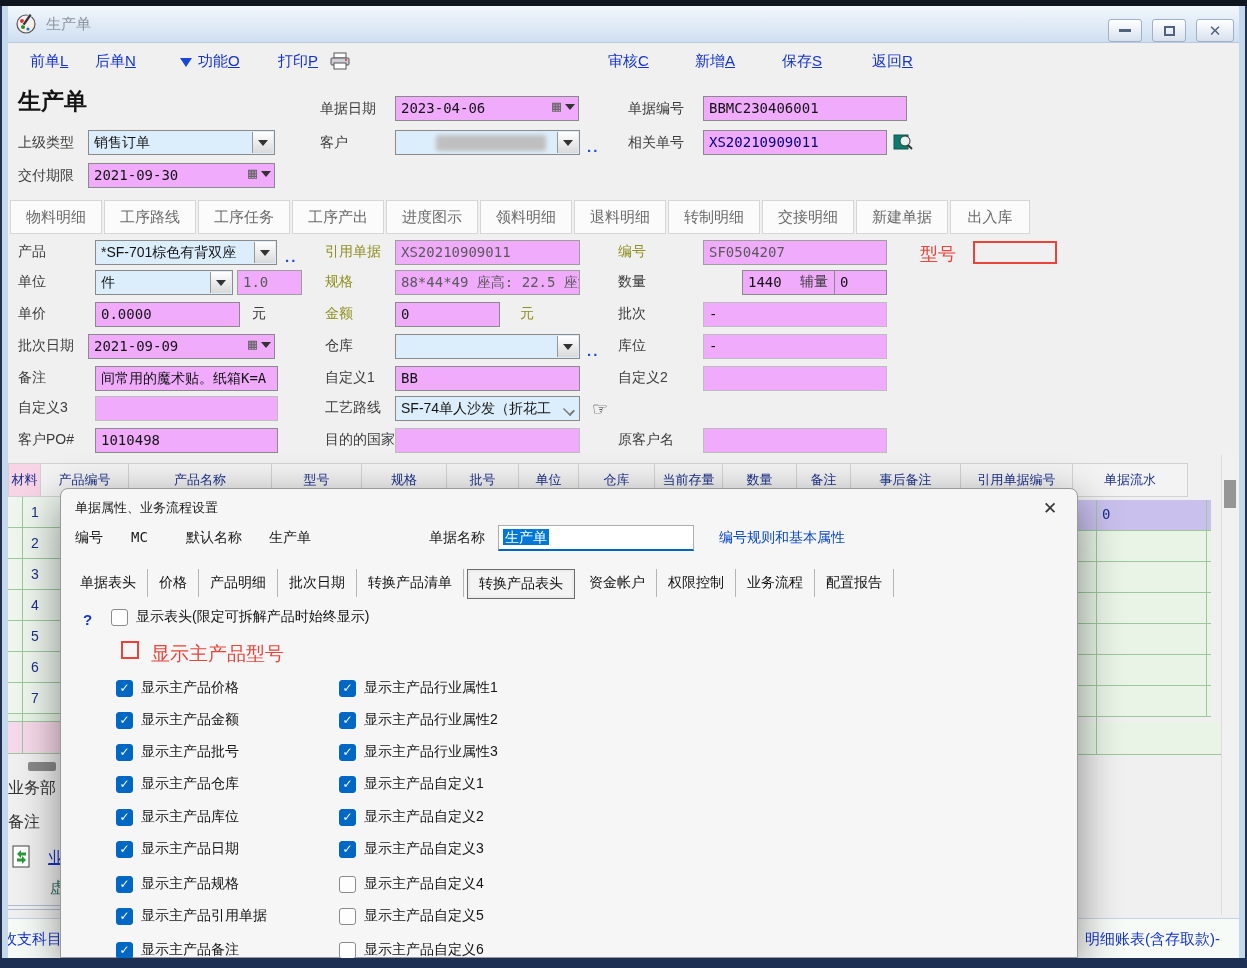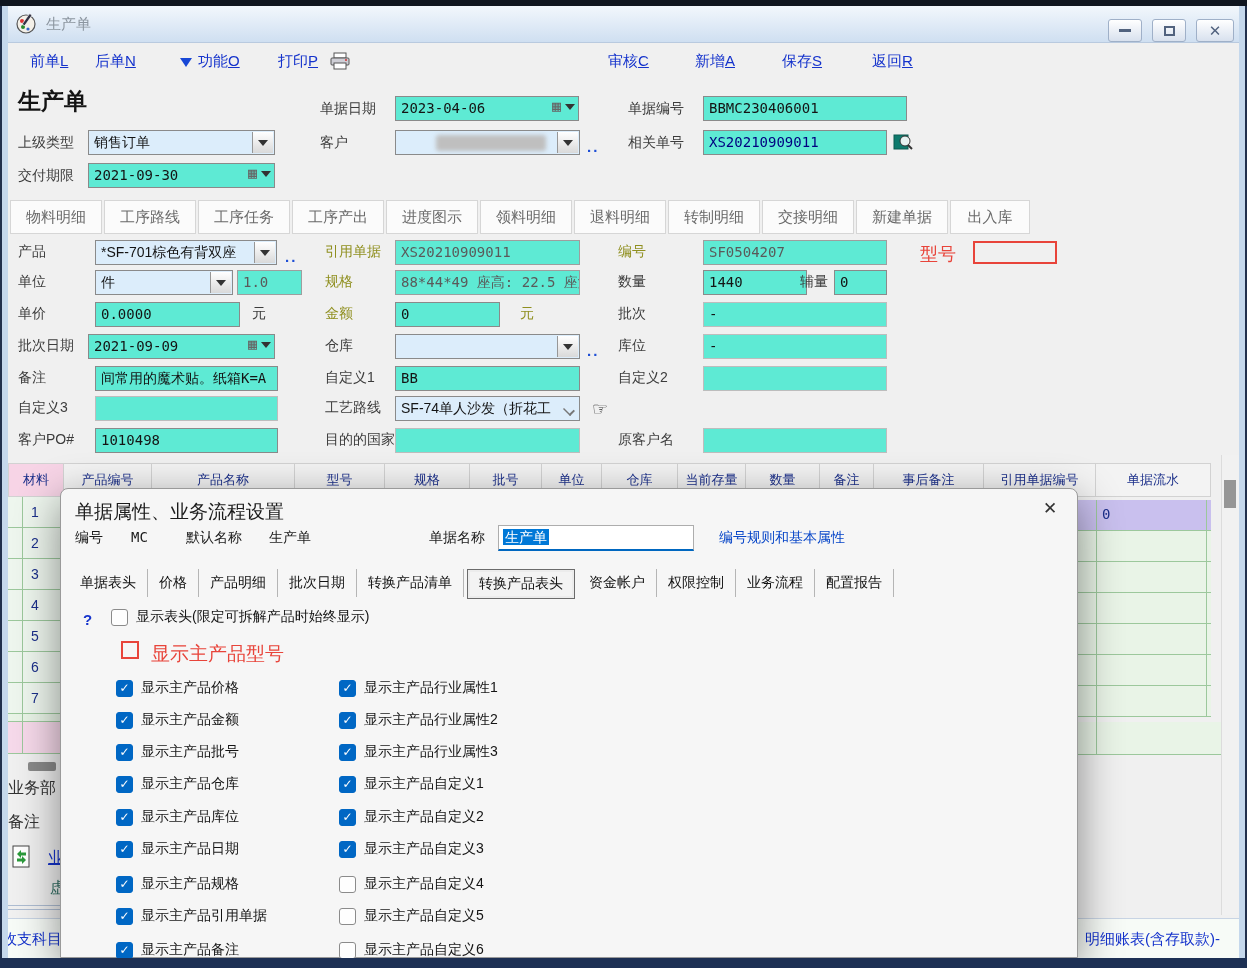--- a/index.html
+++ b/index.html
@@ -18,21 +18,21 @@
   .glyph-close{color:#51627e;font-weight:bold;font-size:15px;line-height:1;}
   
   .toolbar-link{position:absolute;top:52px;font-size:15px;color:#1533cc;cursor:pointer;white-space:nowrap;}
   .hk{text-decoration:underline;}
   .blue-tri{position:absolute;top:58px;width:0;height:0;border-left:6px solid transparent;border-right:6px solid transparent;border-top:9px solid #1847d6;}
   
   .lbl{position:absolute;font-size:14px;color:#3c3c3c;white-space:nowrap;}
   .lbl.olive{color:#8f8f1f;}
   .lbl.red{color:#e8443a;}
   .heading{position:absolute;left:18px;top:86px;font-size:23px;font-weight:bold;color:#141414;}
-  .tbox{position:absolute;height:25px;background:#5eead4;border:1px solid #8a8a8a;box-sizing:border-box;font-size:14px;padding:3px 5px;white-space:nowrap;overflow:hidden;font-family:"DejaVu Sans Mono","DejaVu Sans",monospace;color:#141414;}
+  .tbox{position:absolute;height:25px;background:#f0abfc;border:1px solid #8a8a8a;box-sizing:border-box;font-size:14px;padding:3px 5px;white-space:nowrap;overflow:hidden;font-family:"DejaVu Sans Mono","DejaVu Sans",monospace;color:#141414;}
   .tbox.gray{color:#5a5a5a;border-color:#9e9e9e;}
   .tbox.navy{color:#000080;}
   .combo{position:absolute;height:25px;background:#dcedfb;border:1px solid #8a8a8a;box-sizing:border-box;font-size:14px;padding:3px 24px 3px 5px;overflow:hidden;white-space:nowrap;color:#141414;}
   .cbtn{position:absolute;top:1px;right:1px;width:20px;bottom:1px;background:linear-gradient(#ffffff,#d9d9d9);border-left:1px solid #979797;display:flex;align-items:center;justify-content:center;cursor:pointer;}
   .tri{width:0;height:0;border-left:5px solid transparent;border-right:5px solid transparent;border-top:6px solid #333;}
   .chevron{position:absolute;right:5px;top:8px;width:8px;height:8px;border-right:2px solid #777;border-bottom:2px solid #777;transform:rotate(45deg) scaleY(.7);}
   .dateicons{position:absolute;right:3px;top:2px;display:flex;align-items:center;gap:4px;cursor:pointer;}
   .calglyph{font-size:15px;color:#666;line-height:1;}
   .dots{position:absolute;color:#1e4fd6;font-weight:bold;letter-spacing:2px;font-size:15px;cursor:pointer;}
   .redbox{position:absolute;border:2px solid #e8443a;background:transparent;box-sizing:border-box;}
@@ -51,21 +51,21 @@
   .gval{position:absolute;color:#1b2f8a;font-size:14px;font-family:"DejaVu Sans Mono",monospace;}
   .handle{position:absolute;left:28px;top:762px;width:28px;height:9px;background:#8a8a8a;border-radius:2px;cursor:pointer;}
   .leftlbl{position:absolute;left:8px;font-size:16px;color:#333;white-space:nowrap;}
   .scrolltrack{position:absolute;left:1221px;top:455px;width:17px;height:460px;background:#f1f1f1;border-left:1px solid #dcdcdc;z-index:1;}
   .scrollthumb{position:absolute;left:2px;top:25px;width:12px;height:28px;background:#969696;cursor:pointer;}
   
   .bottombar{position:absolute;left:0;top:918px;width:1247px;height:40px;background:#f7fbf7;border-top:1px solid #c8d4e4;z-index:1;}
   .bblink{position:absolute;top:11px;font-size:15px;color:#1533cc;white-space:nowrap;cursor:pointer;}
   
   .dialog{position:absolute;left:60px;top:488px;width:1018px;height:470px;background:#f6f6f6;border:1px solid #9a9a9a;border-radius:8px 8px 0 0;box-shadow:0 12px 44px rgba(0,0,0,.45);z-index:10;box-sizing:border-box;}
-  .dlg-title{position:absolute;left:14px;top:10px;font-size:19px;color:#1a1a1a;}
+  .dlg-title{position:absolute;left:14px;top:10px;font-size:13px;color:#1a1a1a;}
   .dlg-close{position:absolute;right:14px;top:6px;width:26px;height:26px;display:flex;align-items:center;justify-content:center;font-size:17px;color:#333;cursor:pointer;}
   .dlg-lbl{position:absolute;font-size:14px;color:#1a1a1a;white-space:nowrap;}
   .dlg-input{position:absolute;left:437px;top:36px;width:196px;height:26px;background:#fff;border:1px solid #adadad;border-bottom:2px solid #0067c0;box-sizing:border-box;padding:3px 4px;font-size:14px;}
   .sel-text{background:#0078d7;color:#fff;padding:0 2px;}
   .dlg-link{position:absolute;font-size:14px;color:#0645c8;cursor:pointer;white-space:nowrap;}
   .dlg-tabs{position:absolute;left:8px;top:80px;display:flex;align-items:flex-start;height:30px;}
   .dtab{padding:5px 11px;font-size:14px;color:#111;border-right:1px solid #b5b5b5;cursor:pointer;white-space:nowrap;}
   .dtab.selected{border:1px solid #6b6b6b;box-shadow:inset 0 0 0 2px #ececec;background:#f3f3f3;margin:0 3px;}
   .help-mark{position:absolute;left:22px;top:122px;color:#1533cc;font-size:15px;font-weight:bold;}
   .chkrow{position:absolute;display:flex;align-items:center;gap:8px;font-size:14px;color:#141414;cursor:pointer;}
@@ -194,21 +194,21 @@
   <span class="lbl" style="left:18px;top:273px">单位</span>
   <div class="combo" style="left:95px;top:270px;width:138px"><span>件</span>
     <span class="cbtn">
         <span class="tri"></span>
       </span>
   </div>
   <div class="tbox gray" style="left:237px;top:270px;width:65px">1.0</div>
   <span class="lbl olive" style="left:325px;top:273px">规格</span>
   <div class="tbox gray" style="left:395px;top:270px;width:185px">88*44*49 座高: 22.5 座深</div>
   <span class="lbl" style="left:618px;top:273px">数量</span>
-  <div class="tbox" style="left:703px;top:270px;width:104px">1440</div>
+  <div class="tbox" style="left:742px;top:270px;width:104px">1440</div>
   <span class="lbl" style="left:800px;top:273px">辅量</span>
   <div class="tbox" style="left:834px;top:270px;width:53px">0</div>
 
   <span class="lbl" style="left:18px;top:305px">单价</span>
   <div class="tbox" style="left:95px;top:302px;width:145px">0.0000</div>
   <span class="lbl" style="left:252px;top:305px">元</span>
   <span class="lbl olive" style="left:325px;top:305px">金额</span>
   <div class="tbox" style="left:395px;top:302px;width:105px">0</div>
   <span class="lbl olive" style="left:520px;top:305px">元</span>
   <span class="lbl" style="left:618px;top:305px">批次</span>
@@ -247,21 +247,21 @@
   <span class="abs" style="left:592px;top:398px;font-size:18px;color:#333">☞</span>
 
   <span class="lbl" style="left:18px;top:431px">客户PO#</span>
   <div class="tbox" style="left:95px;top:428px;width:183px">1010498</div>
   <span class="lbl" style="left:325px;top:431px">目的的国家</span>
   <div class="tbox" style="left:395px;top:428px;width:185px;border-color:#bdbdbd"></div>
   <span class="lbl" style="left:618px;top:431px">原客户名</span>
   <div class="tbox" style="left:703px;top:428px;width:184px;border-color:#bdbdbd"></div>
 
   <div class="ghead">
-    <div class="hcell" style="width:56px">材料</div>
+    <div class="hcell" style="width:33px">材料</div>
     <div class="hcell" style="width:88px">产品编号</div>
     <div class="hcell" style="width:143px">产品名称</div>
     <div class="hcell" style="width:90px">型号</div>
     <div class="hcell" style="width:85px">规格</div>
     <div class="hcell" style="width:72px">批号</div>
     <div class="hcell" style="width:60px">单位</div>
     <div class="hcell" style="width:76px">仓库</div>
     <div class="hcell" style="width:68px">当前存量</div>
     <div class="hcell" style="width:74px">数量</div>
     <div class="hcell" style="width:54px">备注</div>

